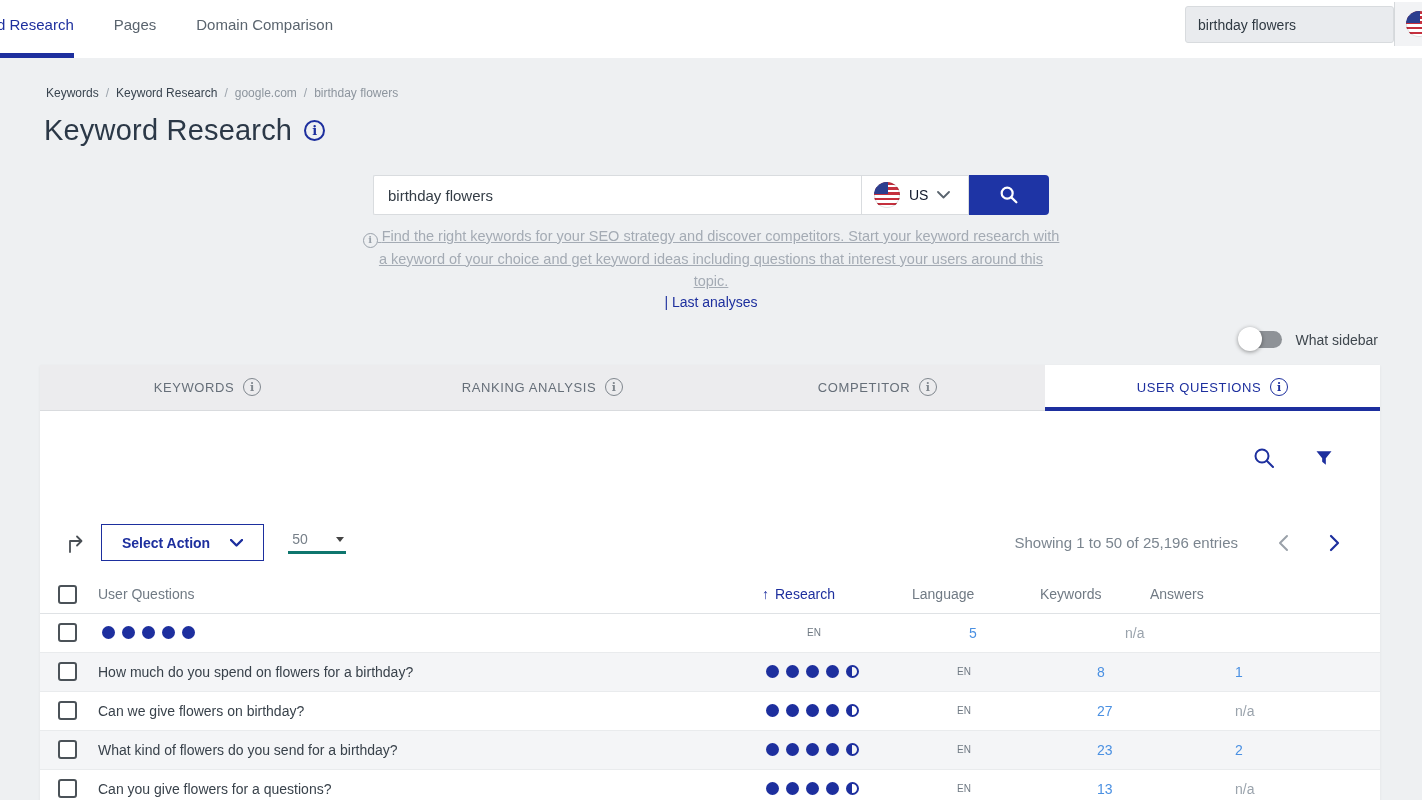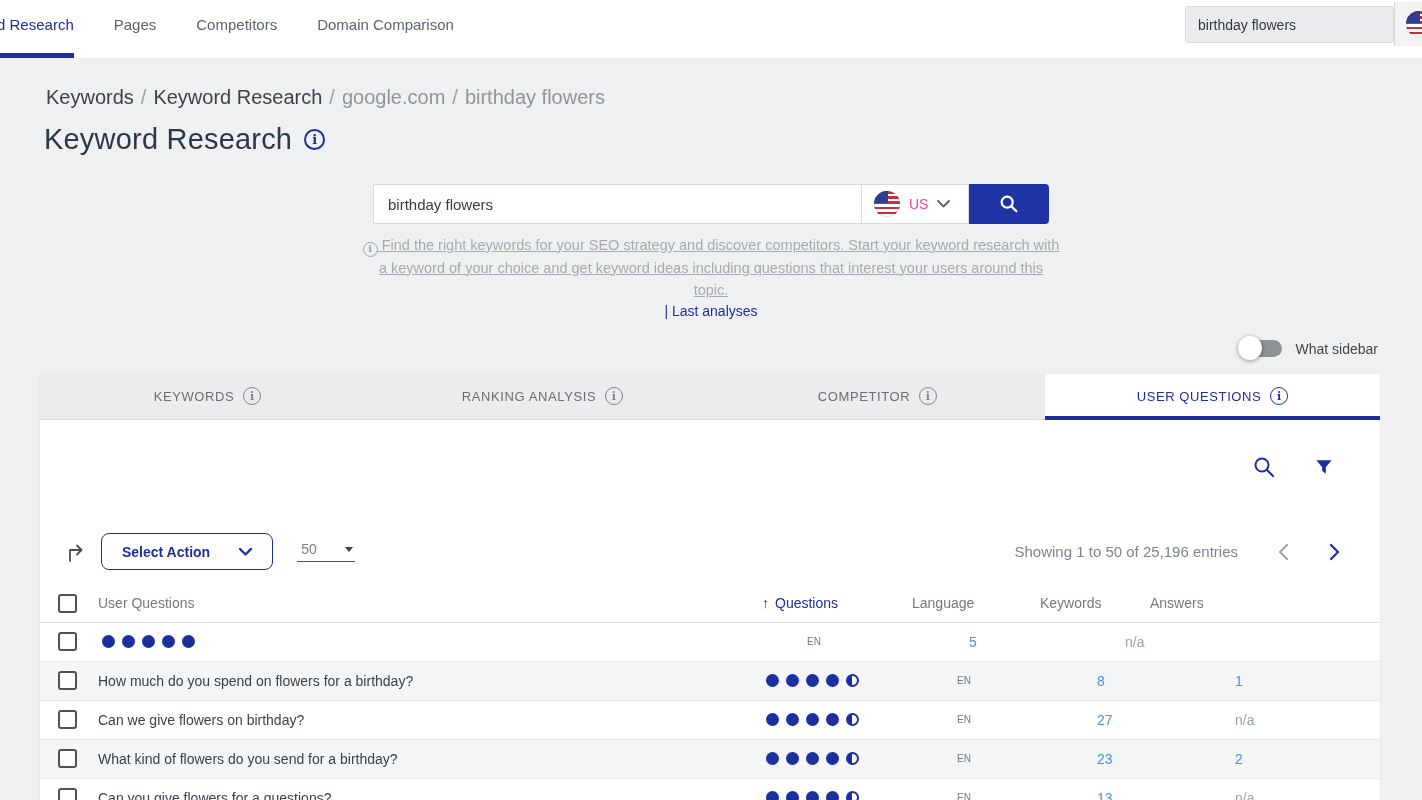--- a/index.html
+++ b/index.html
@@ -14,37 +14,37 @@
   .nav-item.active::after { content:""; position:absolute; left:0; right:0; bottom:0; height:5px; background:#1d2f9e; }
   .top-search-input { position:absolute; left:1185px; top:6px; width:209px; height:37px; background:#e9ebee; border:1px solid #d8dbde; border-radius:3px; padding:0 12px; font-size:14px; color:#2f3942; font-family:"Liberation Sans", sans-serif; }
   .top-flag-box { position:absolute; left:1394px; top:2px; width:60px; height:44px; border-left:1px solid #d5d8db; display:flex; align-items:center; padding-left:11px; background:#f2f3f5; }
 
   
   .flag { width:26px; height:26px; min-width:26px; border-radius:50%; position:relative; overflow:hidden;
           background:repeating-linear-gradient(#c5303e 0 2.6px, #fff 2.6px 5.2px); box-shadow:inset 0 0 0 1px rgba(0,0,0,.12); }
   .flag::after { content:""; position:absolute; left:0; top:0; width:55%; height:46%; background:#2c3e8f; }
 
   
-  .breadcrumb { margin:28px 0 0 46px; font-size:20px; color:#8d959e; }
+  .breadcrumb { margin:28px 0 0 46px; font-size:12px; color:#8d959e; }
   .breadcrumb .crumb-strong { color:#39444f; }
   .breadcrumb .sep { margin:0 7px; color:#9aa2ab; }
   .title-row { display:flex; align-items:center; gap:12px; margin:14px 0 0 44px; }
   .page-title { font-size:29px; font-weight:500; color:#2b3847; letter-spacing:.2px; }
 
   .info-icon { display:inline-flex; align-items:center; justify-content:center; width:17px; height:17px; min-width:17px;
                border:1.5px solid currentColor; border-radius:50%; font-size:11px; font-weight:700; font-style:normal;
                font-family:"DejaVu Serif", serif; line-height:1; }
   .info-icon.lg { width:21px; height:21px; min-width:21px; font-size:13px; color:#1d2f9e; border-width:2px; }
   .info-icon.grey { color:#9aa2ab; }
 
   
   .kw-search { display:flex; width:676px; height:40px; margin:28px auto 0; }
   .kw-input { flex:1; border:1px solid #d9dcdf; border-right:none; background:#fff; padding:0 14px; font-size:15px; color:#333c45; border-radius:2px 0 0 2px; font-family:"Liberation Sans", sans-serif; }
   .country-select { width:108px; background:#fff; border:1px solid #d9dcdf; display:flex; align-items:center; gap:9px; padding:0 12px; cursor:pointer; }
-  .country-code { font-size:14px; color:#ec4899; }
+  .country-code { font-size:14px; color:#0f172a; }
   .kw-search-btn { width:80px; background:#1e34a5; border:none; border-radius:0 4px 4px 0; display:flex; align-items:center; justify-content:center; cursor:pointer; }
 
   .kw-desc { width:700px; margin:10px auto 0; text-align:center; font-size:14.5px; line-height:22px; color:#a4abb4;text-decoration:underline; }
   .last-analyses { display:block; margin:2px auto 0; text-align:center; font-size:14px; font-weight:500; color:#1d2f9e; text-decoration:none; }
 
   
   .toggle-row { display:flex; align-items:center; justify-content:flex-end; gap:14px; margin:18px 44px 0 0; height:24px; }
   .toggle { position:relative; width:42px; height:17px; border-radius:9px; background:#8e9297; cursor:pointer; }
   .toggle-knob { position:absolute; left:-2px; top:-4px; width:24px; height:24px; border-radius:50%; background:#fff; box-shadow:0 1px 4px rgba(0,0,0,.4); }
   .toggle-label { font-size:14px; color:#3f474e; }
@@ -57,22 +57,22 @@
   .tab.active { background:#fff; color:#1d2f9e; }
   .tab.active .info-icon { color:#1d2f9e; }
   .tab.active::after { content:""; position:absolute; left:0; right:0; bottom:-1px; height:4px; background:#1d2f9e; }
 
   .panel-icons { display:flex; justify-content:flex-end; align-items:center; gap:38px; margin-top:32px; height:30px; padding-right:46px; }
   .icon-btn { cursor:pointer; display:inline-flex; }
 
   
   .action-row { display:flex; align-items:center; margin-top:50px; height:40px; padding:0 40px 0 25px; }
   .export-btn { display:inline-flex; margin-right:14px; cursor:pointer; }
-  .select-action { display:inline-flex; align-items:center; gap:29px; height:37px; padding:0 20px; border:1.5px solid #1d2f9e; border-radius:8px; background:#fff; color:#1d2f9e; font-size:14px; font-weight:600; cursor:pointer; font-family:"Liberation Sans", sans-serif; }
-  .page-size { display:inline-flex; align-items:center; justify-content:space-between; width:58px; margin-left:24px; padding:0 2px 4px 4px; border-bottom:1px solid #0f766e; font-size:14px; color:#767f88; cursor:pointer; }
+  .select-action { display:inline-flex; align-items:center; gap:20px; height:37px; padding:0 20px; border:1.5px solid #1d2f9e; border-radius:0; background:#fff; color:#1d2f9e; font-size:14px; font-weight:600; cursor:pointer; font-family:"Liberation Sans", sans-serif; }
+  .page-size { display:inline-flex; align-items:center; justify-content:space-between; width:58px; margin-left:24px; padding:0 2px 4px 4px; border-bottom:3px solid #0f766e; font-size:14px; color:#767f88; cursor:pointer; }
   .caret-down { width:0; height:0; border-left:4px solid transparent; border-right:4px solid transparent; border-top:5px solid #444; }
   .action-spacer { flex:1; }
   .showing { font-size:15px; color:#7b858f; }
   .pager { display:inline-flex; margin-left:40px; cursor:default; }
   .pager.next { cursor:pointer; }
 
   
   .table { margin-top:13px; }
   .trow { display:grid; grid-template-columns:58px minmax(0,1fr) 150px 128px 110px 230px; align-items:center; height:39px; border-bottom:1px solid #e9ebed; }
   .trow.head { height:38px; border-bottom:1px solid #dfe2e5; }
@@ -91,21 +91,20 @@
   .cell-ans { font-size:14px; color:#4a90e2; padding-left:85px; cursor:pointer; }
   .cell-ans.na { color:#9aa3ac; cursor:default; }
 </style>
 </head>
 <body>
 
 <div class="topbar">
   <nav class="topnav">
     <span class="nav-item active">Keyword Research</span>
     <span class="nav-item">Pages</span>
-    <span class="nav-item">Competitors</span>
     <span class="nav-item">Domain Comparison</span>
   </nav>
   <input class="top-search-input" value="birthday flowers" style="">
   <div class="top-flag-box">
     <span class="flag"></span>
   </div>
 </div>
 
 <div class="breadcrumb">
   <span class="crumb-strong">Keywords</span><span class="sep">/</span><span class="crumb-strong">Keyword Research</span><span class="sep">/</span><span>google.com</span><span class="sep">/</span><span>birthday flowers</span>
@@ -206,21 +205,21 @@
       <svg width="11" height="18" viewBox="0 0 11 18" fill="none">
           <polyline points="2,2 9,9 2,16" stroke="#1d2f9e" stroke-width="2.2" stroke-linecap="round" stroke-linejoin="round"></polyline>
         </svg>
     </span>
   </div>
 
   <div class="table">
     <div class="trow head">
       <span class="checkbox"></span>
       <span class="col-head">User Questions</span>
-      <span class="col-head sorted"><span class="sort-arrow">↑</span><span>Questions</span></span>
+      <span class="col-head sorted"><span class="sort-arrow">↑</span><span>Research</span></span>
       <span class="col-head">Language</span>
       <span class="col-head">Keywords</span>
       <span class="col-head">Answers</span>
     </div>
 
     <div class="trow">
       <span class="checkbox"></span>
       <span class="dots">
           <span class="dot full"></span>
           <span class="dot full"></span>

